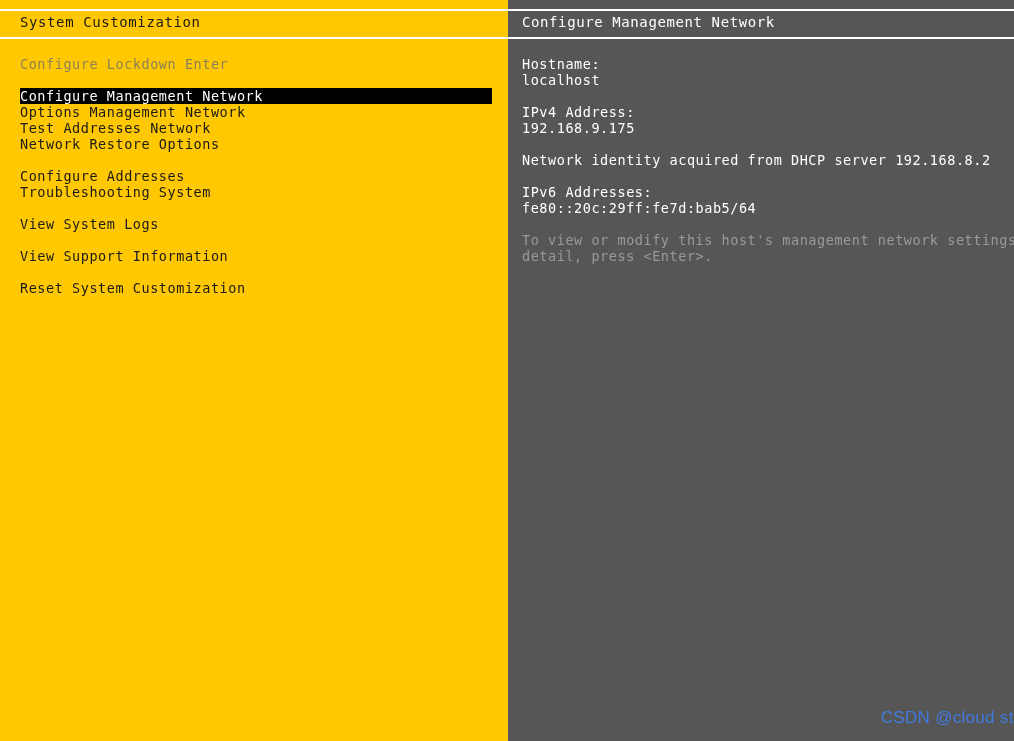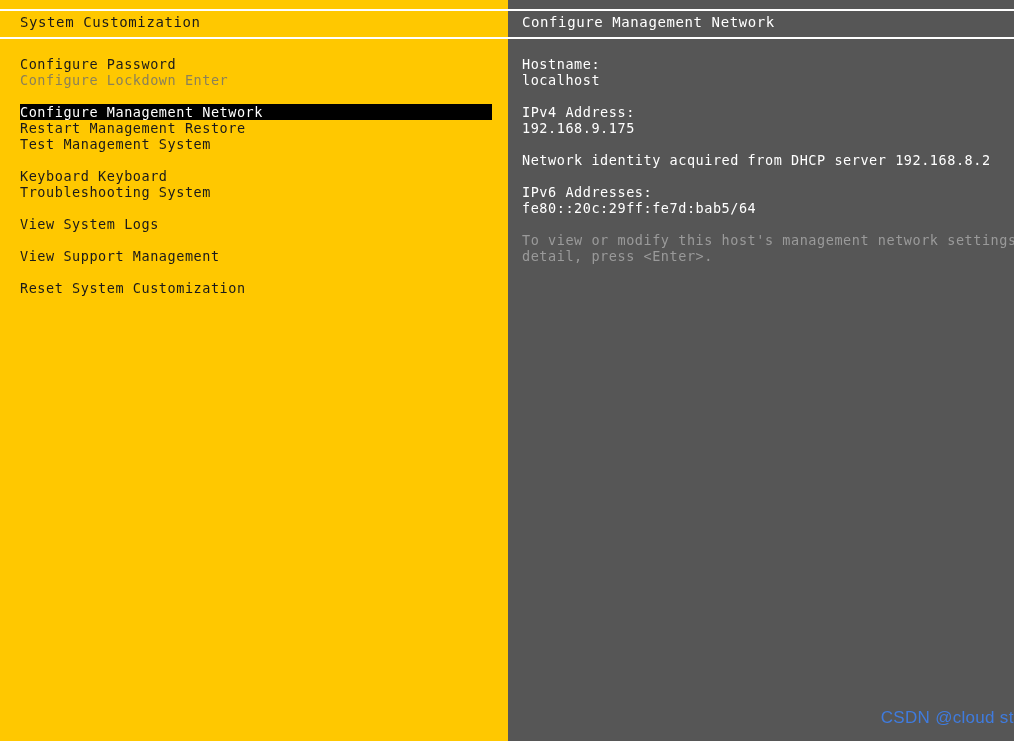--- a/index.html
+++ b/index.html
@@ -156,33 +156,33 @@
 <body>
 
 <div id="screen">
 
   <div id="left-panel">
     <div id="left-header-rule-top"></div>
     <div id="left-title">System Customization</div>
     <div id="left-header-rule-bottom"></div>
 
     <div id="left-menu">
-        <div class="menu-row">Configure Password</div>
         <div class="menu-row disabled">Configure Lockdown Enter</div>
         <div class="menu-row spacer"></div>
         <div class="menu-row selected">Configure Management Network</div>
-        <div class="menu-row">Restart Management Restore</div>
-        <div class="menu-row">Test Management System</div>
-        <div class="menu-row spacer"></div>
-        <div class="menu-row">Keyboard Keyboard</div>
+        <div class="menu-row">Options Management Network</div>
+        <div class="menu-row">Test Addresses Network</div>
+        <div class="menu-row">Network Restore Options</div>
+        <div class="menu-row spacer"></div>
+        <div class="menu-row">Configure Addresses</div>
         <div class="menu-row">Troubleshooting System</div>
         <div class="menu-row spacer"></div>
         <div class="menu-row">View System Logs</div>
         <div class="menu-row spacer"></div>
-        <div class="menu-row">View Support Management</div>
+        <div class="menu-row">View Support Information</div>
         <div class="menu-row spacer"></div>
         <div class="menu-row">Reset System Customization</div>
       </div>
   </div>
 
   <div id="right-panel">
     <div id="right-header-rule-top"></div>
     <div id="right-title">Configure Management Network</div>
     <div id="right-header-rule-bottom"></div>
 

